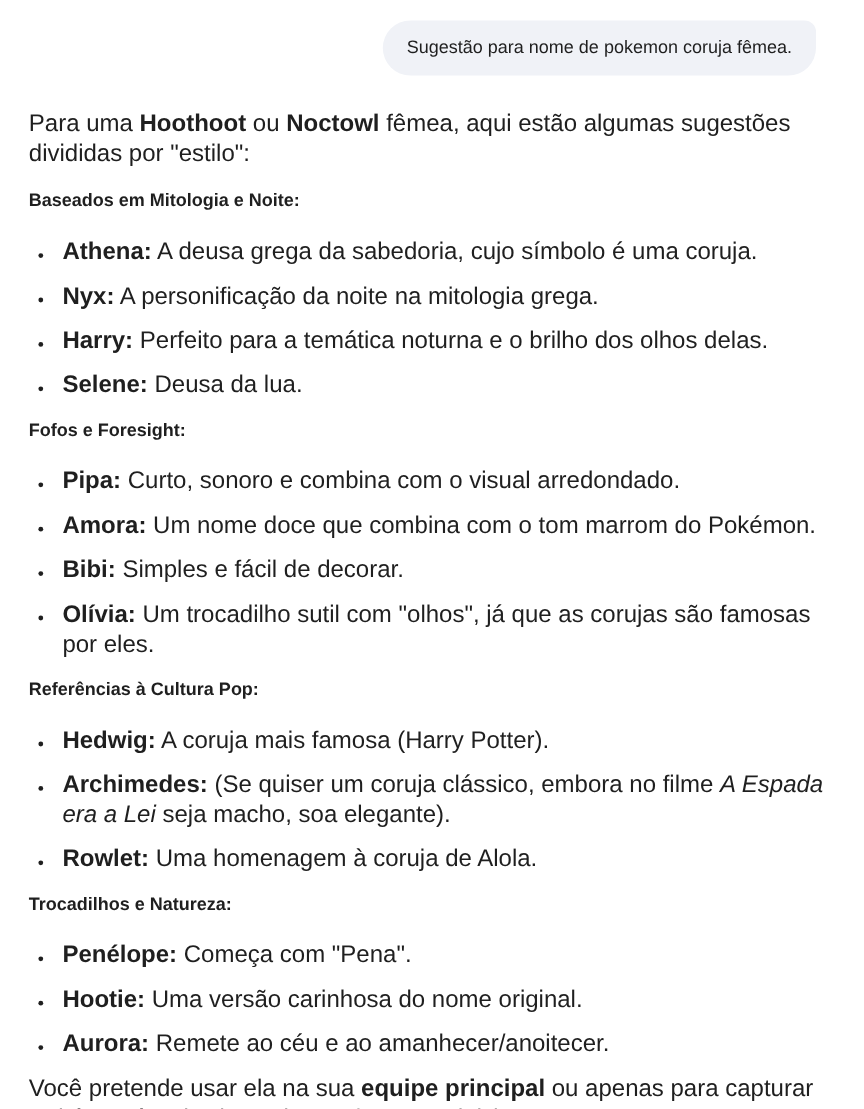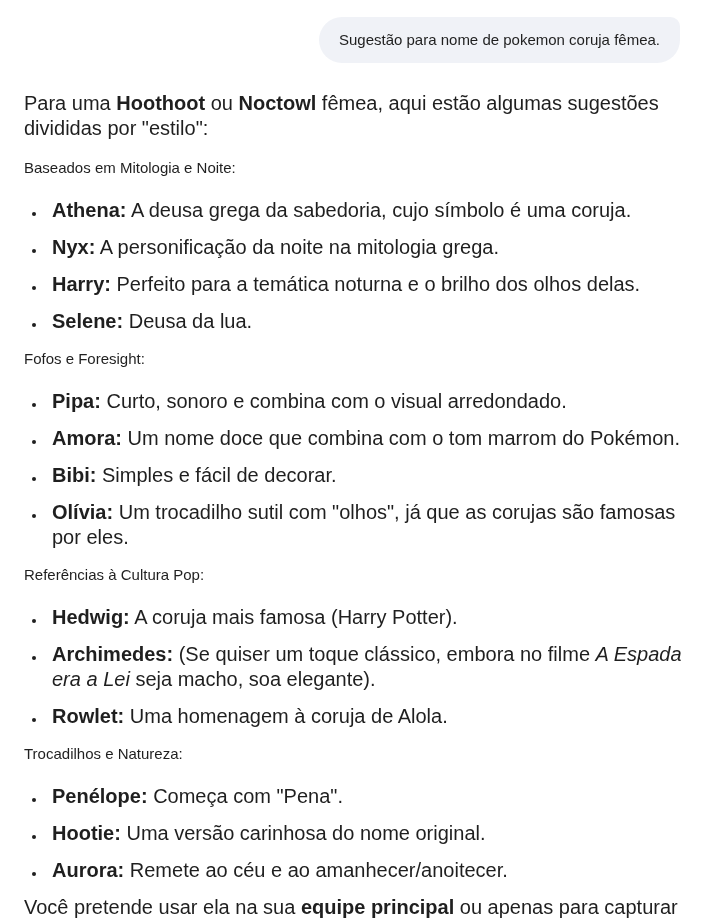--- a/index.html
+++ b/index.html
@@ -38,21 +38,21 @@
     line-height: 22px;
     max-width: 520px;
     color: var(--text-color, #1f1f1f);
   }
   
   .response p {
     margin: 0 0 14px 0;
   }
   .para { font-size: 20px; line-height: 25px; }
   .heading {
-    font-weight: 400;
+    font-weight: 700;
     font-size: 15px;
     line-height: 25px;
     margin: 10px 0 18px 0 !important;
   }
   ul.list {
     margin: 0;
     padding-left: 22px;
     list-style: disc outside;
   }
   ul.list li {
@@ -106,21 +106,21 @@
 
   <li class="item"><strong class="item-name">Olívia:</strong><span class="item-desc"><span> Um trocadilho sutil com "olhos", já que as corujas são famosas por eles.</span></span></li>
 </ul>
   </section>
 
   <section class="section">
     <p class="heading">Referências à Cultura Pop:</p>
     <ul class="list">
   <li class="item"><strong class="item-name">Hedwig:</strong><span class="item-desc"><span> A coruja mais famosa (Harry Potter).</span></span></li>
 
-  <li class="item"><strong class="item-name">Archimedes:</strong><span class="item-desc"><span> (Se quiser um toque clássico, embora no filme </span><em>A Espada era a Lei</em><span> seja macho, soa elegante).</span></span></li>
+  <li class="item"><strong class="item-name">Archimedes:</strong><span class="item-desc"><span> (Se quiser um coruja clássico, embora no filme </span><em>A Espada era a Lei</em><span> seja macho, soa elegante).</span></span></li>
 
   <li class="item"><strong class="item-name">Rowlet:</strong><span class="item-desc"><span> Uma homenagem à coruja de Alola.</span></span></li>
 </ul>
   </section>
 
   <section class="section">
     <p class="heading">Trocadilhos e Natureza:</p>
     <ul class="list">
   <li class="item"><strong class="item-name">Penélope:</strong><span class="item-desc"><span> Começa com "Pena".</span></span></li>
 

